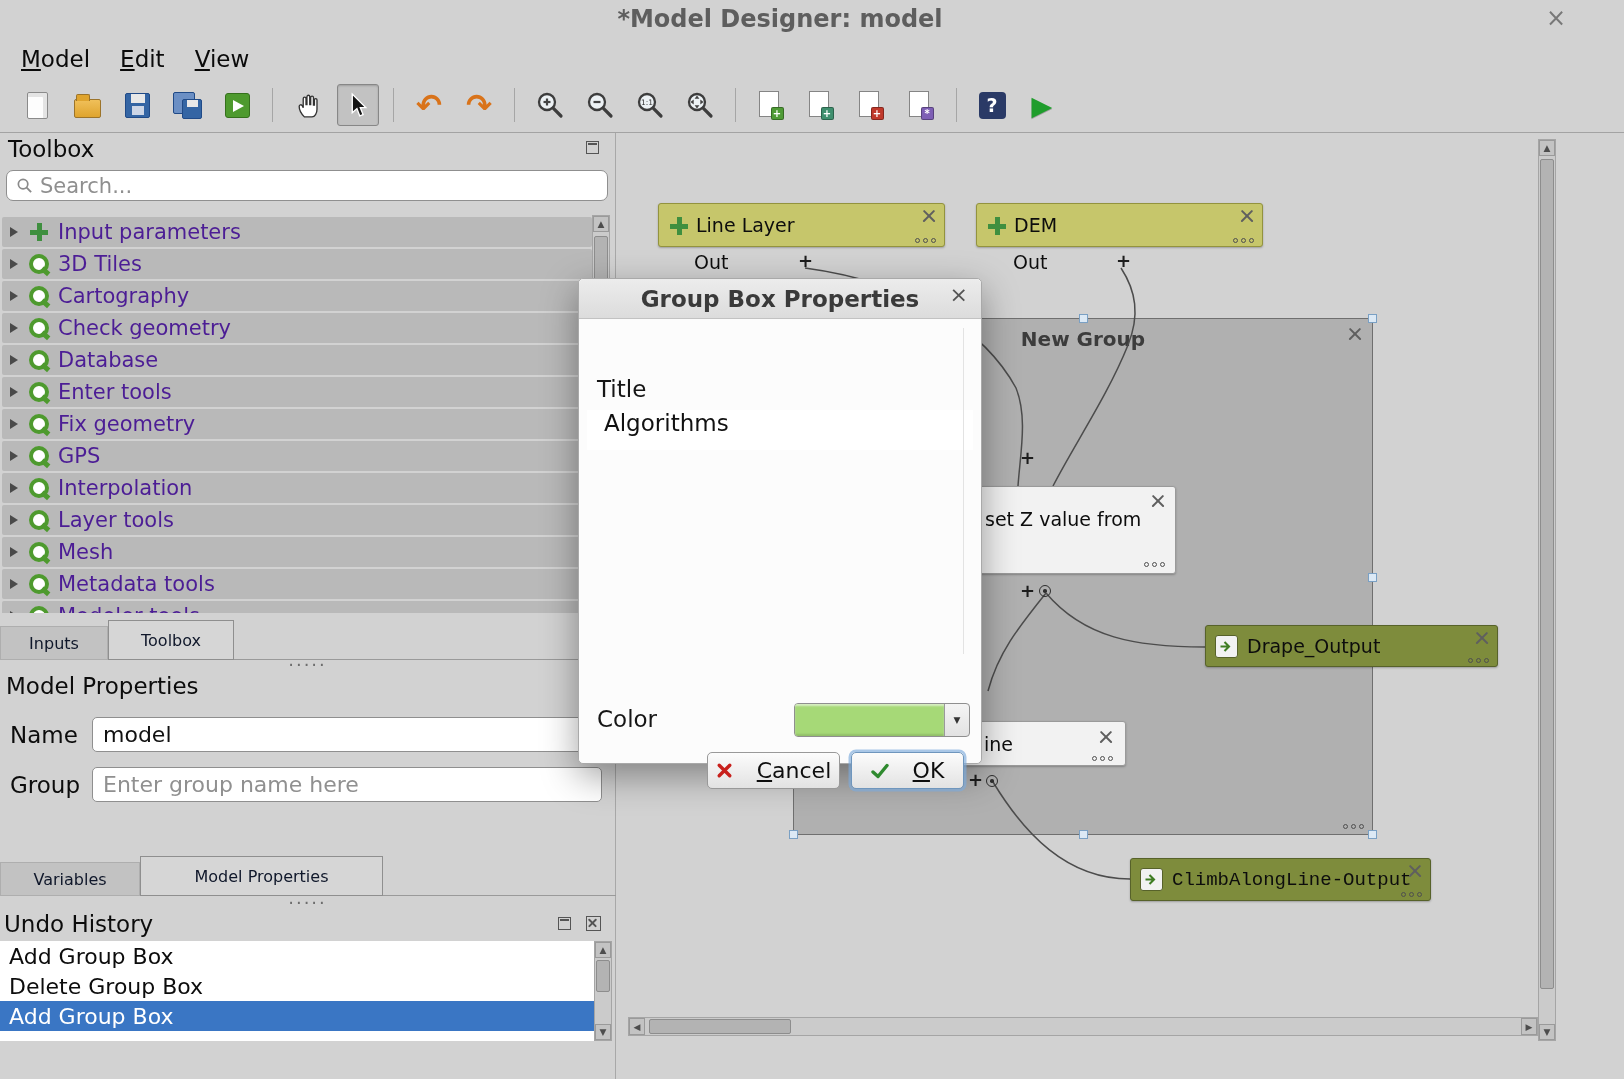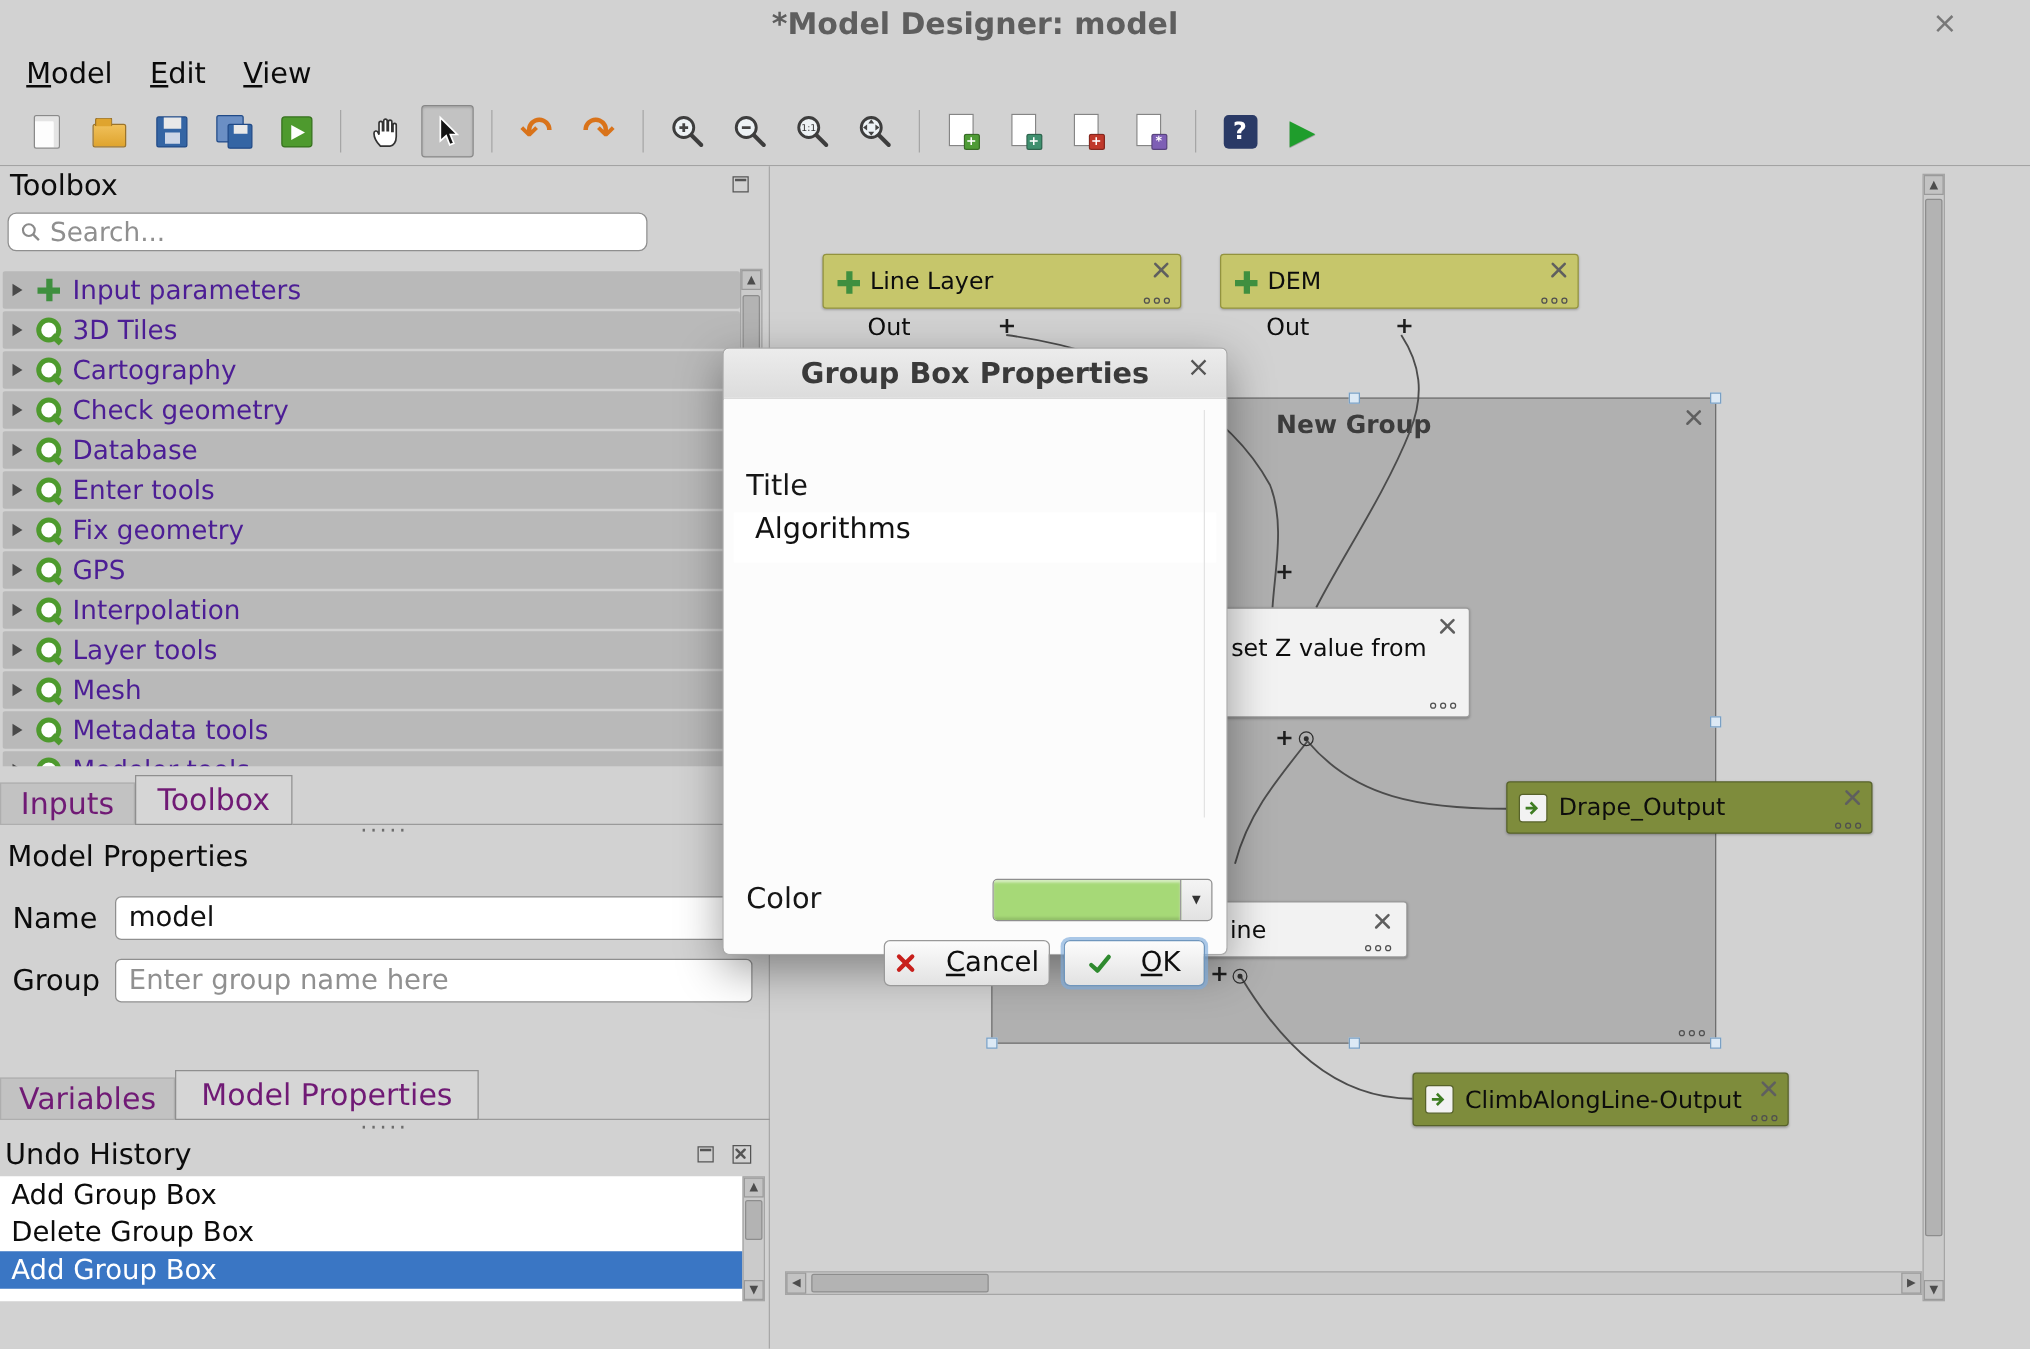--- a/index.html
+++ b/index.html
@@ -62,21 +62,21 @@
   .expander::before{content:"";display:block;width:0;height:0;border-left:8px solid #4a4a4a;border-top:5.5px solid transparent;border-bottom:5.5px solid transparent}
   .q-badge{width:20px;height:20px;border:4.5px solid #4e9a2e;border-radius:50%;position:relative;flex:none;background:#fff}
   .q-badge::after{content:"";position:absolute;width:9px;height:4.5px;background:#4e9a2e;bottom:-3px;right:-5px;transform:rotate(42deg)}
   .plus-badge{width:20px;height:20px;position:relative;flex:none}
   .plus-badge::before{content:"";position:absolute;left:8px;top:1px;width:4.5px;height:18px;background:#3f8f3f}
   .plus-badge::after{content:"";position:absolute;left:1px;top:8px;width:18px;height:4.5px;background:#3f8f3f}
   .tb-label{font-size:21px;color:#4c1d95;white-space:nowrap}
 
   .tabbar{position:absolute;display:flex;align-items:flex-end}
   .tabbar::after{content:"";position:absolute;left:0;right:0;bottom:0;height:1px;background:#9a9a9a}
-  .tab{display:flex;align-items:center;justify-content:center;font-size:24px;color:#701a75;background:#c2c2c2;border:1px solid #aeaeae;height:34px;padding:0 18px;position:relative;z-index:1}
+  .tab{display:flex;align-items:center;justify-content:center;font-size:16px;color:#0f172a;background:#c2c2c2;border:1px solid #aeaeae;height:34px;padding:0 18px;position:relative;z-index:1}
   .tab.active{background:#d6d6d6;border:1px solid #8f8f8f;height:40px}
   .splitdots{position:absolute;width:100%;text-align:center;color:#6d6d6d;font-size:18px;letter-spacing:2px;line-height:8px}
   .splitdots::after{content:"·····"}
 
   .tinput{position:absolute;background:#fff;border:1px solid #8f8f8f;border-radius:5px;font-size:22px;padding:0 10px;color:#111;font-family:inherit;outline:none}
   .tinput::placeholder{color:#909090}
   .flabel{position:absolute;font-size:23px;color:#0c0c0c}
 
   .undolist{position:absolute;background:#ffffff}
   .undo-row{height:30px;display:flex;align-items:center;padding-left:9px;font-size:22px;color:#0c0c0c}
@@ -257,21 +257,21 @@
   <div class="tbtn">
       <span class="ic-run">▶</span>
     </div>
 </div>
 
 <div class="leftpanel">
 
   <span class="panel-h" style="left:8px;top:3px">Toolbox</span>
   <span class="ico-restore" style="position:absolute;right:16px;top:8px"></span>
 
-  <div class="search" style="left:6px;top:37px;width:512px;height:31px">
+  <div class="search" style="left:6px;top:37px;width:602px;height:31px">
     <span class="icw">
       <svg width="17" height="17" viewBox="0 0 18 18">
           <circle cx="7.5" cy="7.5" r="5" fill="none" stroke="#8a8a8a" stroke-width="1.8"></circle>
           <line x1="11.3" y1="11.3" x2="16" y2="16" stroke="#8a8a8a" stroke-width="2"></line>
         </svg>
     </span>
     <input type="text" placeholder="Search..." style="">
   </div>
 
   <div class="tlist" style="left:2px;top:82px;width:590px;height:398px">
@@ -470,21 +470,21 @@
     <span class="dots3" style="right:12px;bottom:4px">
         <i></i>
         <i></i>
         <i></i>
       </span>
   </div>
   <span class="cv-text" style="left:255px;top:636px">Out</span>
   <span class="cv-plus" style="left:352px;top:636px">+</span>
   <span class="socket" style="left:370px;top:642px"></span>
 
-  <div class="node node-output" style="left: 514px; top: 725px; width: 301px; height: 43px; background: rgb(126, 140, 60);">
+  <div class="node node-output" style="left: 514px; top: 725px; width: 301px; height: 43px; background: rgb(126, 140, 60); font-family: Liberation Mono, monospace;">
     <span class="out-arrow">
       <svg width="15" height="13" viewBox="0 0 15 13">
           <path d="M1.5 6.5 h7 M5.5 2 l4.5 4.5 -4.5 4.5" stroke="#3f7d23" stroke-width="2.1" fill="none"></path>
         </svg>
     </span>
     <span class="nlabel">ClimbAlongLine-Output</span>
     <span class="xdel" style="right:8px;top:5px"></span>
     <span class="dots3" style="right:8px;bottom:3px">
         <i></i>
         <i></i>

